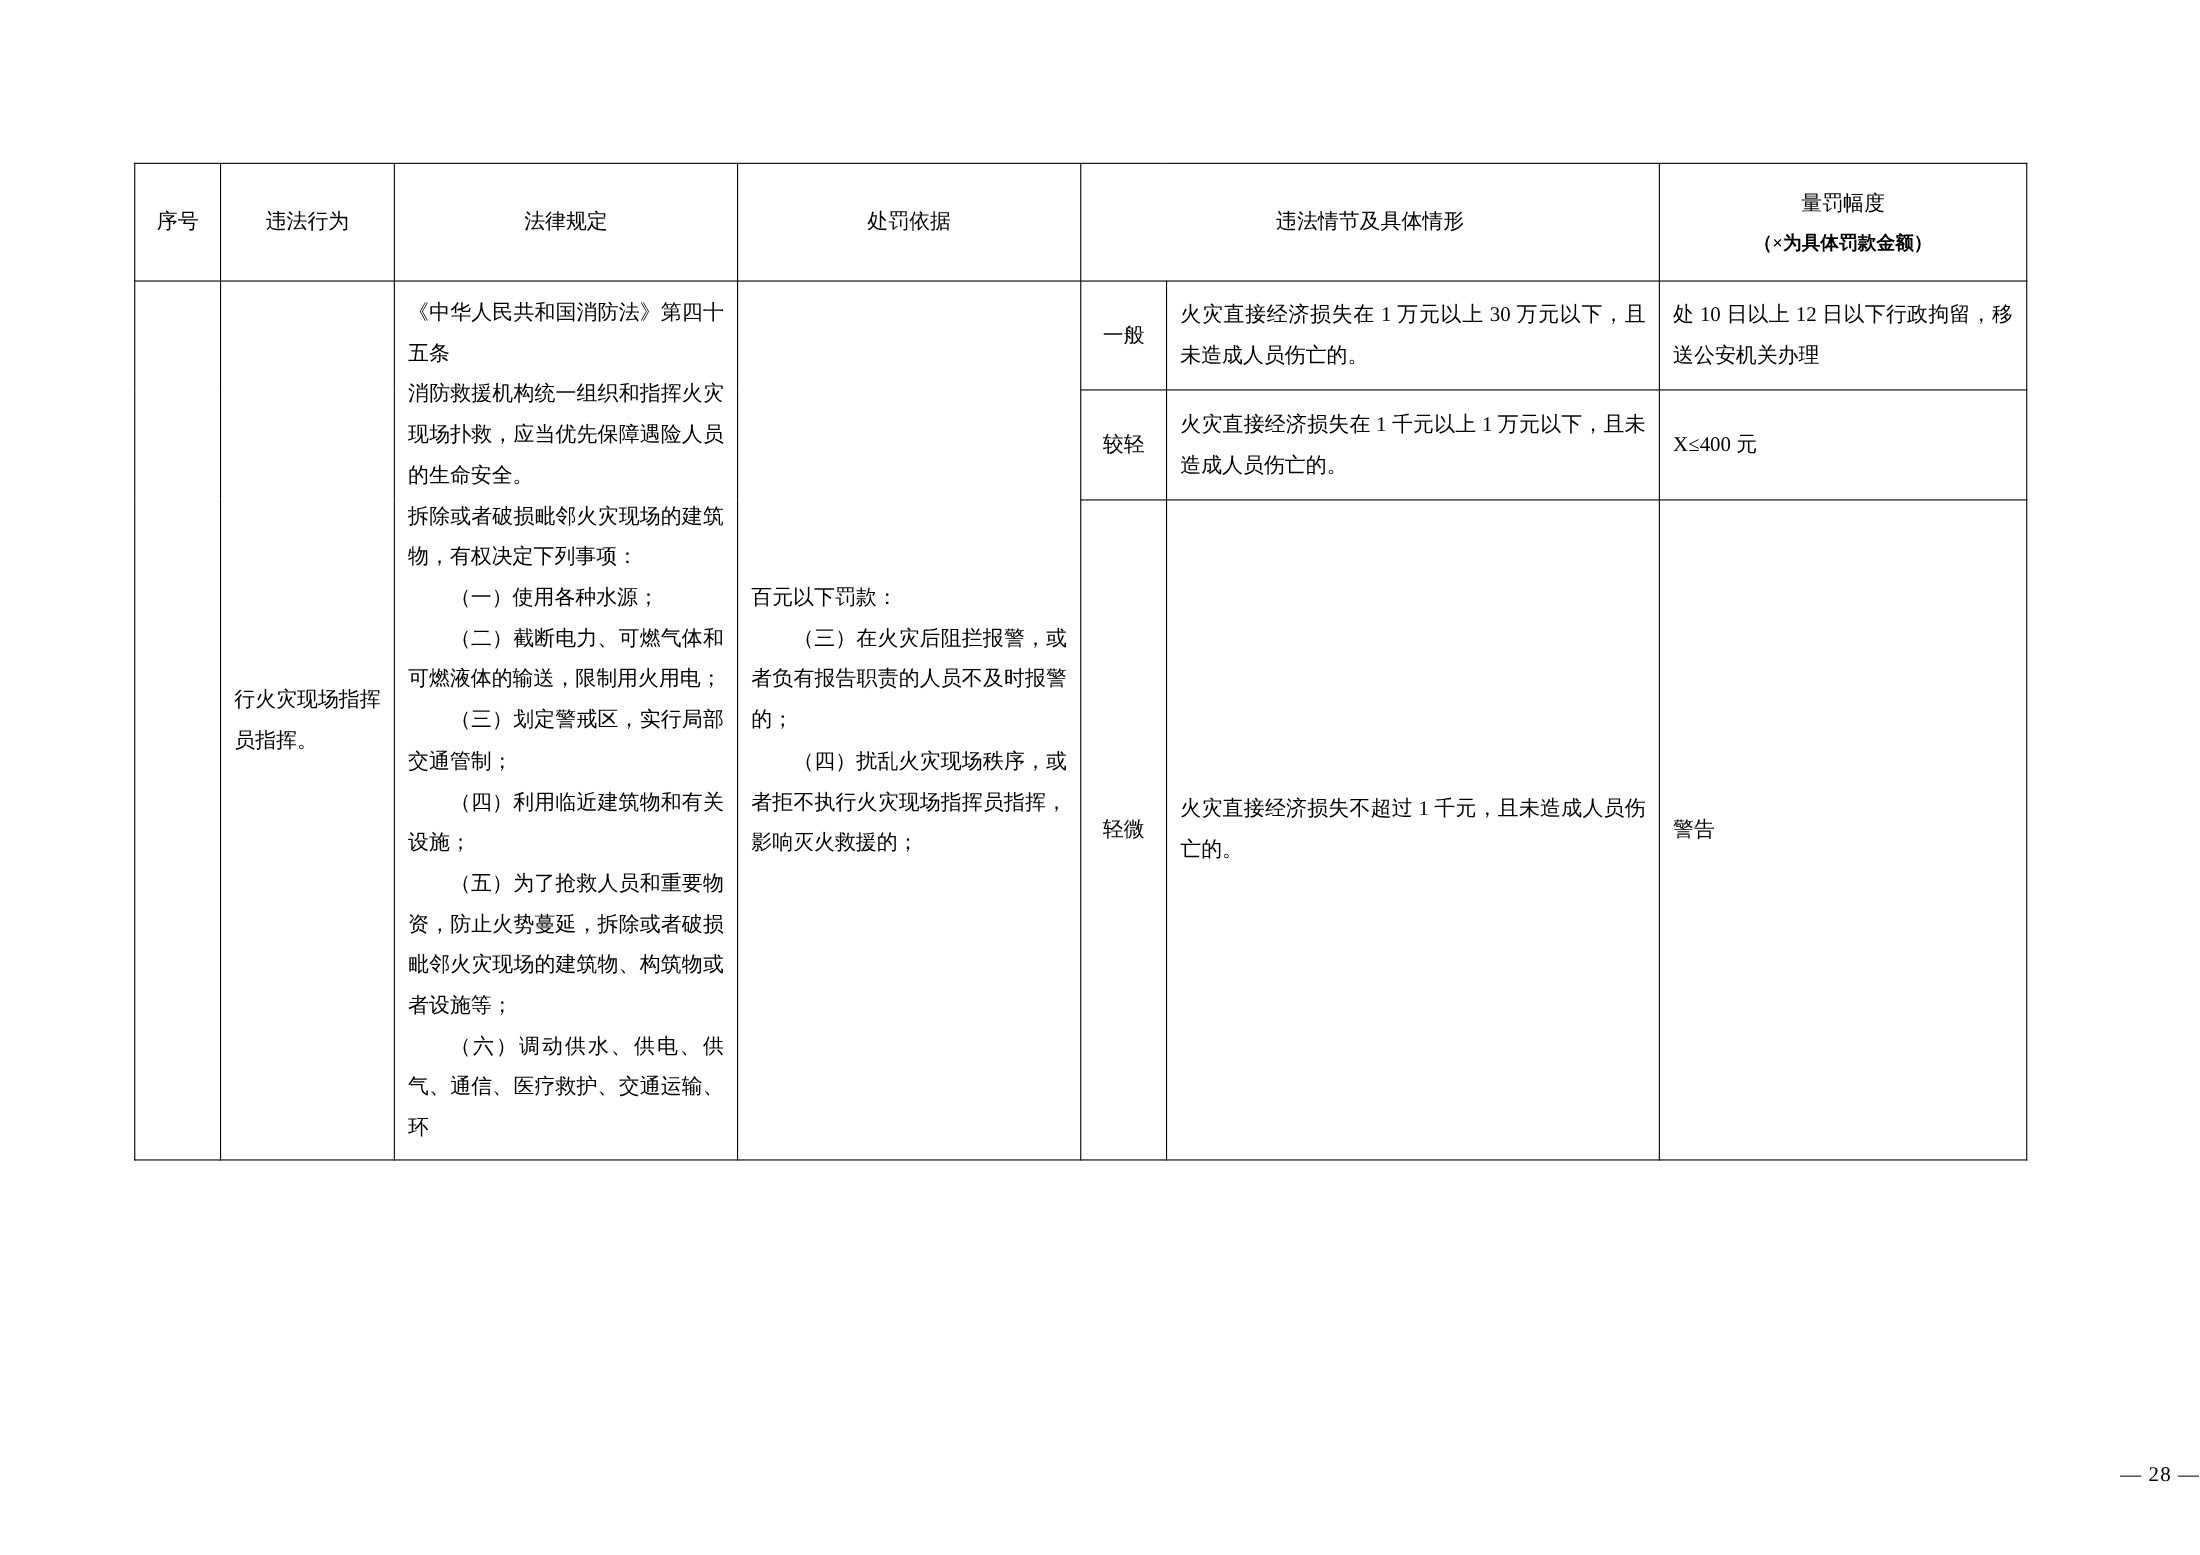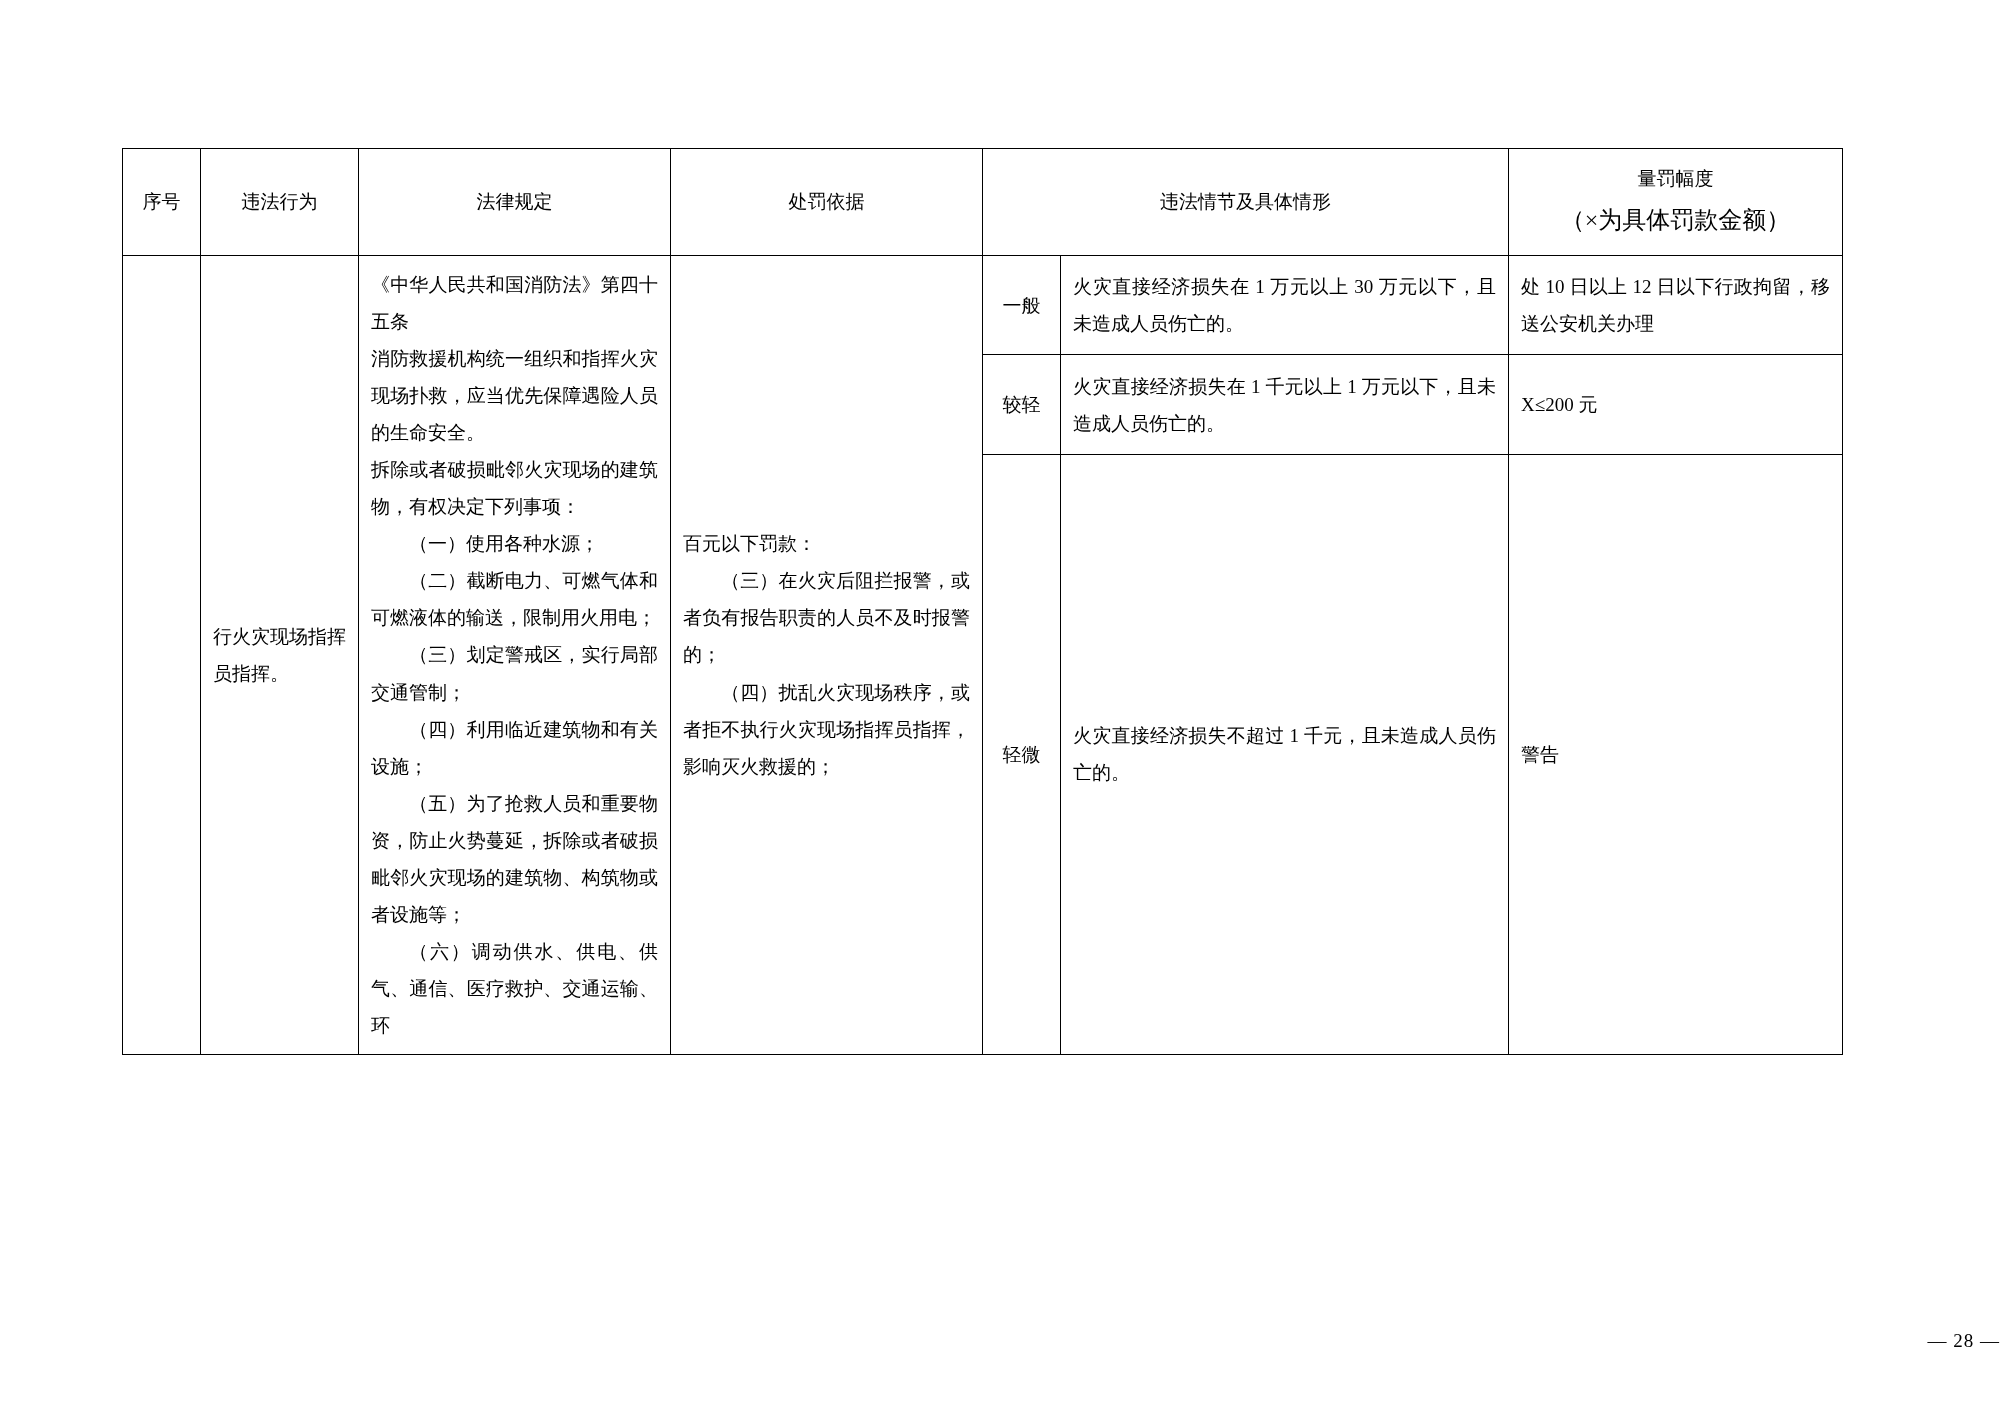--- a/index.html
+++ b/index.html
@@ -54,21 +54,22 @@
 
   .th-cell {
     text-align: center;
     vertical-align: middle;
     height: 86px;
     font-size: 20px;
     line-height: 1.7;
   }
   .th-cell .sub {
     display: block;
-    font-size: 24px;
+    font-size: 17px;
+    font-weight: bold;
   }
   .cell-top {
     vertical-align: top;
   }
   .cell-mid {
     vertical-align: middle;
   }
   .center {
     text-align: center;
   }
@@ -144,21 +145,21 @@
             <p class="p indent">（三）在火灾后阻拦报警，或者负有报告职责的人员不及时报警的；</p>
             <p class="p indent">（四）扰乱火灾现场秩序，或者拒不执行火灾现场指挥员指挥，影响灭火救援的；</p>
           </td>
           <td class="cell-mid center">一般</td>
           <td class="cell-mid just">火灾直接经济损失在 1 万元以上 30 万元以下，且未造成人员伤亡的。</td>
           <td class="cell-mid just">处 10 日以上 12 日以下行政拘留，移送公安机关办理</td>
         </tr>
         <tr>
           <td class="cell-mid center">较轻</td>
           <td class="cell-mid just">火灾直接经济损失在 1 千元以上 1 万元以下，且未造成人员伤亡的。</td>
-          <td class="cell-mid just">X≤200 元</td>
+          <td class="cell-mid just">X≤400 元</td>
         </tr>
         <tr style="height:600px;">
           <td class="cell-mid center">轻微</td>
           <td class="cell-mid just">火灾直接经济损失不超过 1 千元，且未造成人员伤亡的。</td>
           <td class="cell-mid just">警告</td>
         </tr>
       </tbody>
     </table>
   </div>
 

